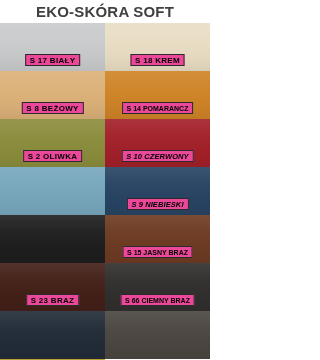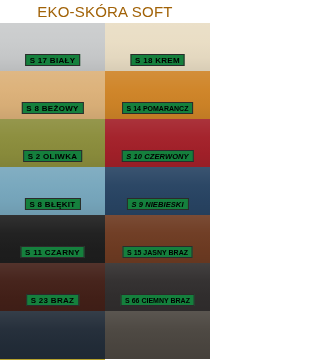--- a/index.html
+++ b/index.html
@@ -24,23 +24,23 @@
   #title-bar {
     height: 23px;
     display: flex;
     align-items: center;
     justify-content: center;
     background: #ffffff;
   }
   #page-title {
     font-family: "Liberation Sans", sans-serif;
     font-size: 15px;
-    font-weight: normal;
+    font-weight: bold;
     letter-spacing: 0.2px;
-    color: #a16207;
+    color: #404040;
     line-height: 1;
     white-space: nowrap;
   }
   #swatch-grid {
     position: relative;
     width: 210px;
     height: 337px;
     display: grid;
     grid-template-columns: 105px 105px;
     grid-auto-rows: 48px;
@@ -67,21 +67,21 @@
                 rgba(255,255,255,0.02) 38%,
                 rgba(0,0,0,0.025) 72%,
                 rgba(0,0,0,0.075) 100%);
     pointer-events: none;
   }
   .swatch-label {
     position: absolute;
     left: 50%;
     transform: translateX(-50%);
     bottom: 5px;
-    background: #15803d;
+    background: #ec4899;
     color: #000000;
     border: 1px solid #2b2b2b;
     padding: 1px 4px 0 4px;
     font-family: "Liberation Sans", sans-serif;
     font-weight: bold;
     line-height: 9px;
     white-space: nowrap;
     text-align: center;
     box-sizing: border-box;
   }
@@ -125,31 +125,29 @@
         <div class="swatch-label lbl-lg">S 2 OLIWKA</div>
       </div>
       <div class="swatch">
         <div class="swatch-fill" style="background: rgb(163, 32, 41);"></div>
         <div class="swatch-sheen"></div>
         <div class="swatch-label lbl-md">S 10 CZERWONY</div>
       </div>
       <div class="swatch">
         <div class="swatch-fill" style="background: rgb(119, 167, 189);"></div>
         <div class="swatch-sheen"></div>
-        <div class="swatch-label lbl-lg">S 8 BŁĘKIT</div>
       </div>
       <div class="swatch">
         <div class="swatch-fill" style="background: rgb(40, 68, 99);"></div>
         <div class="swatch-sheen"></div>
         <div class="swatch-label lbl-md">S 9 NIEBIESKI</div>
       </div>
       <div class="swatch">
         <div class="swatch-fill" style="background: rgb(30, 30, 30);"></div>
         <div class="swatch-sheen"></div>
-        <div class="swatch-label lbl-lg">S 11 CZARNY</div>
       </div>
       <div class="swatch">
         <div class="swatch-fill" style="background: rgb(110, 59, 34);"></div>
         <div class="swatch-sheen"></div>
         <div class="swatch-label lbl-sm">S 15 JASNY BRAZ</div>
       </div>
       <div class="swatch">
         <div class="swatch-fill" style="background: rgb(67, 32, 24);"></div>
         <div class="swatch-sheen"></div>
         <div class="swatch-label lbl-lg">S 23 BRAZ</div>

